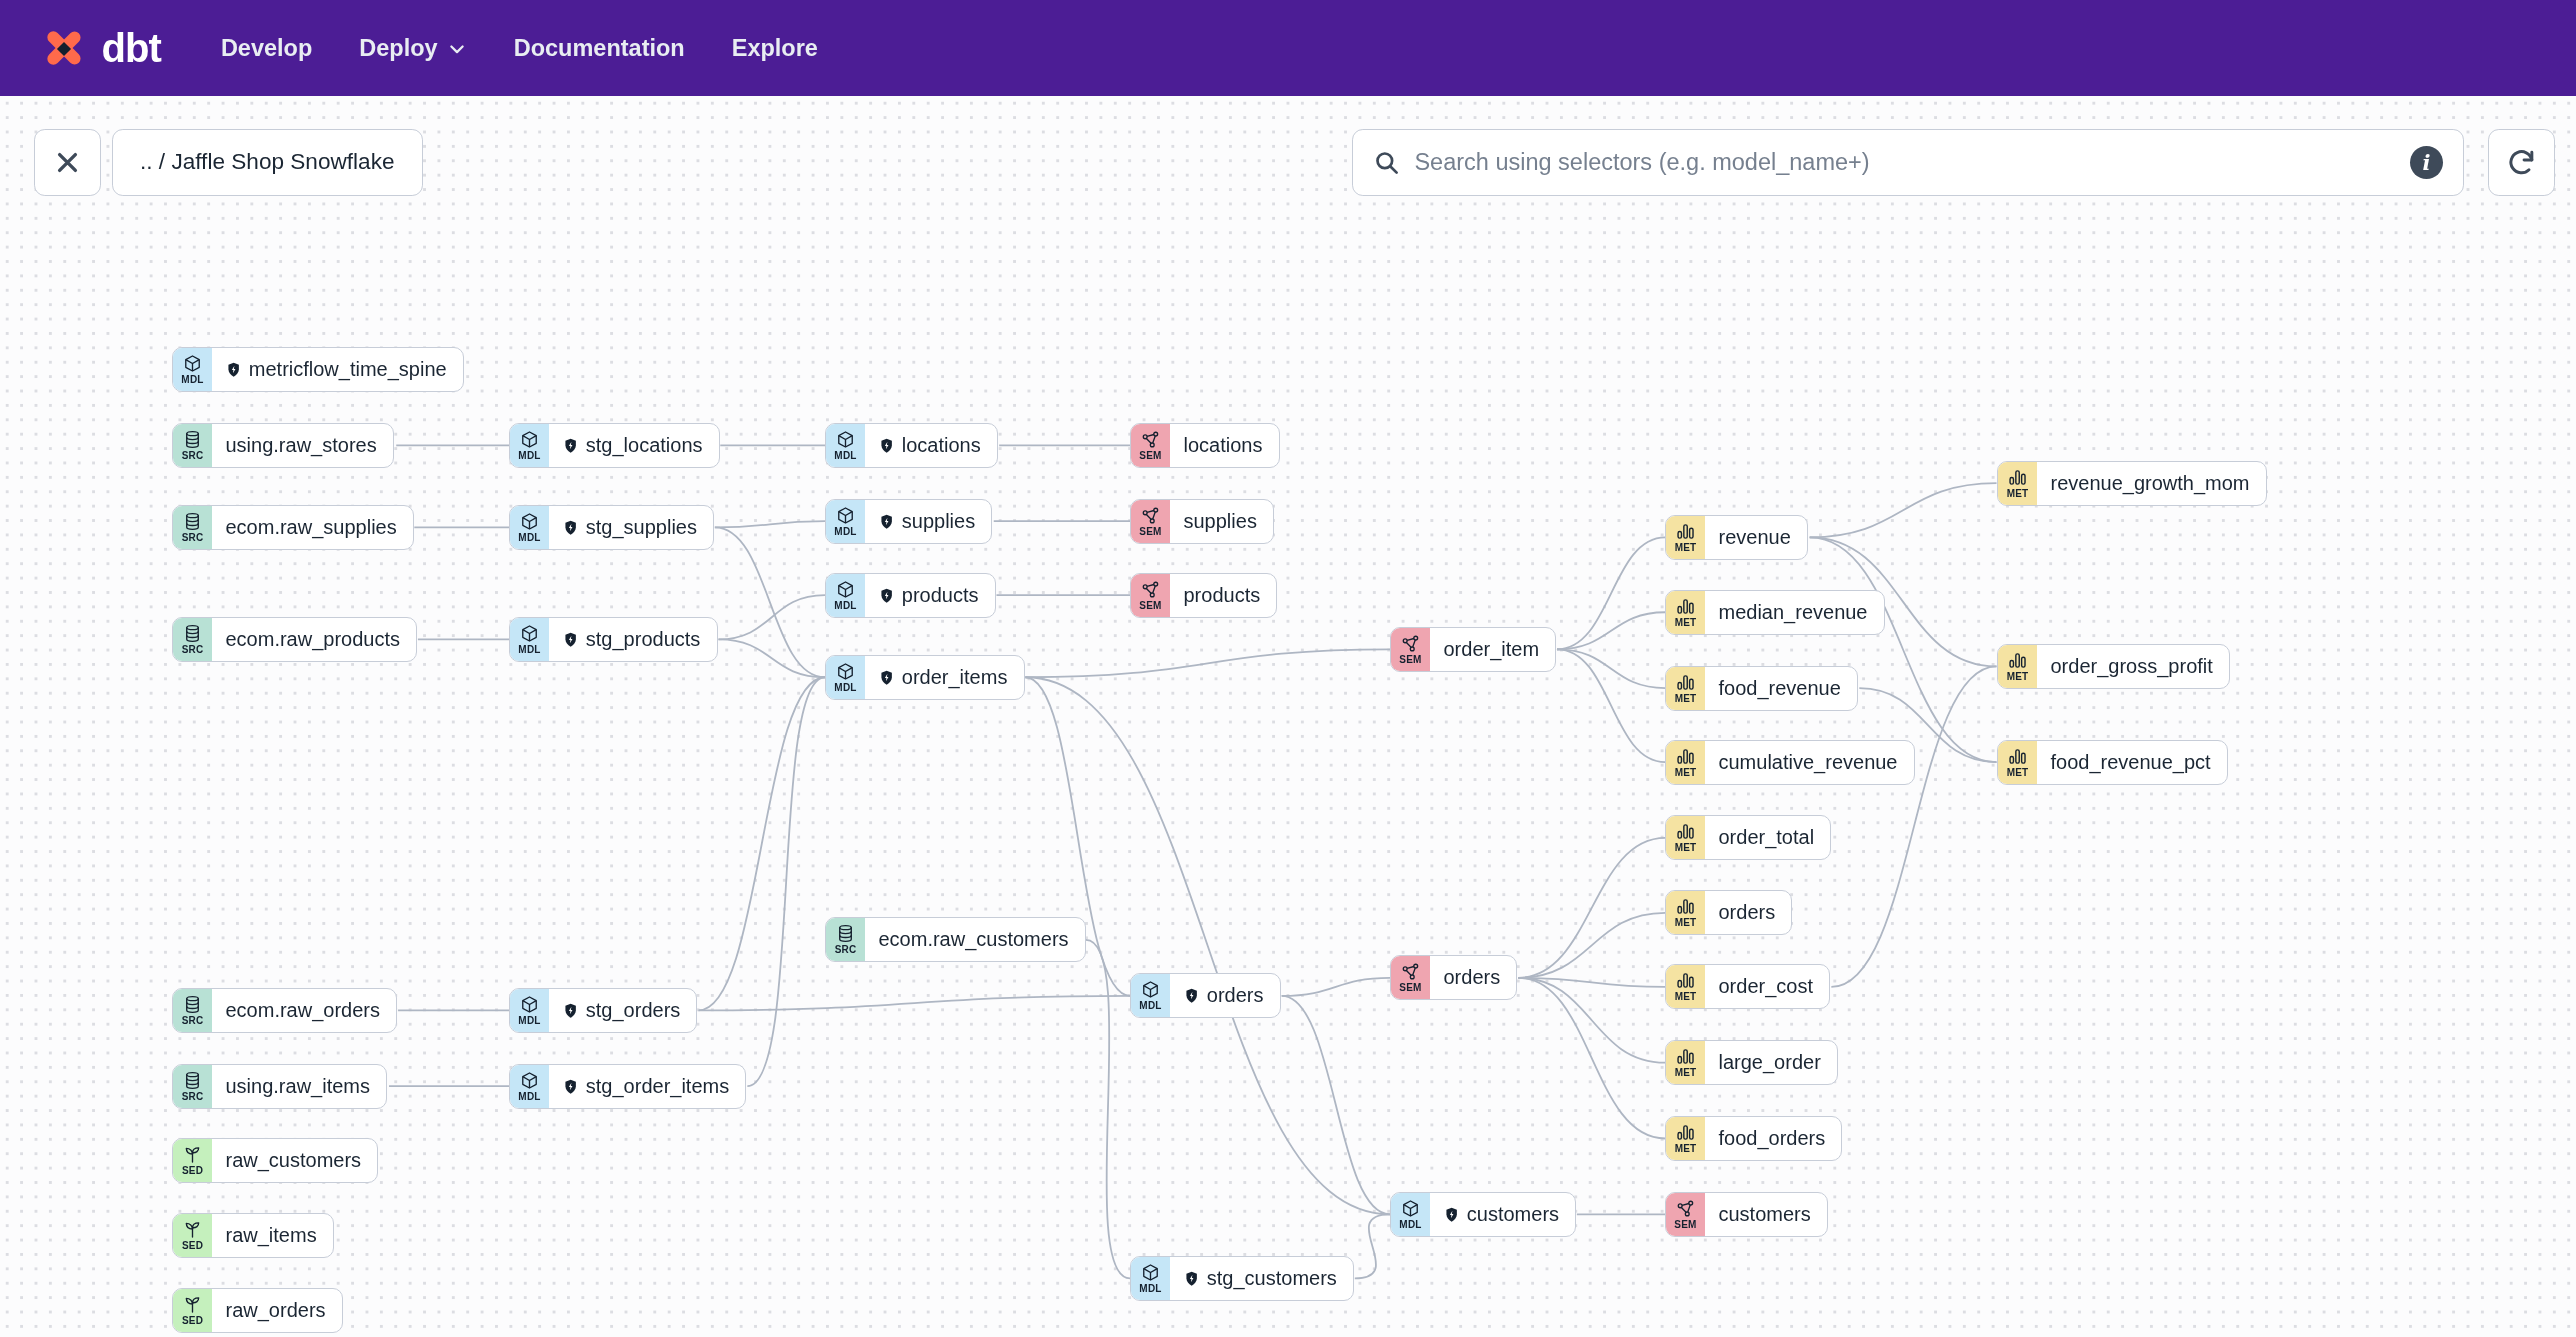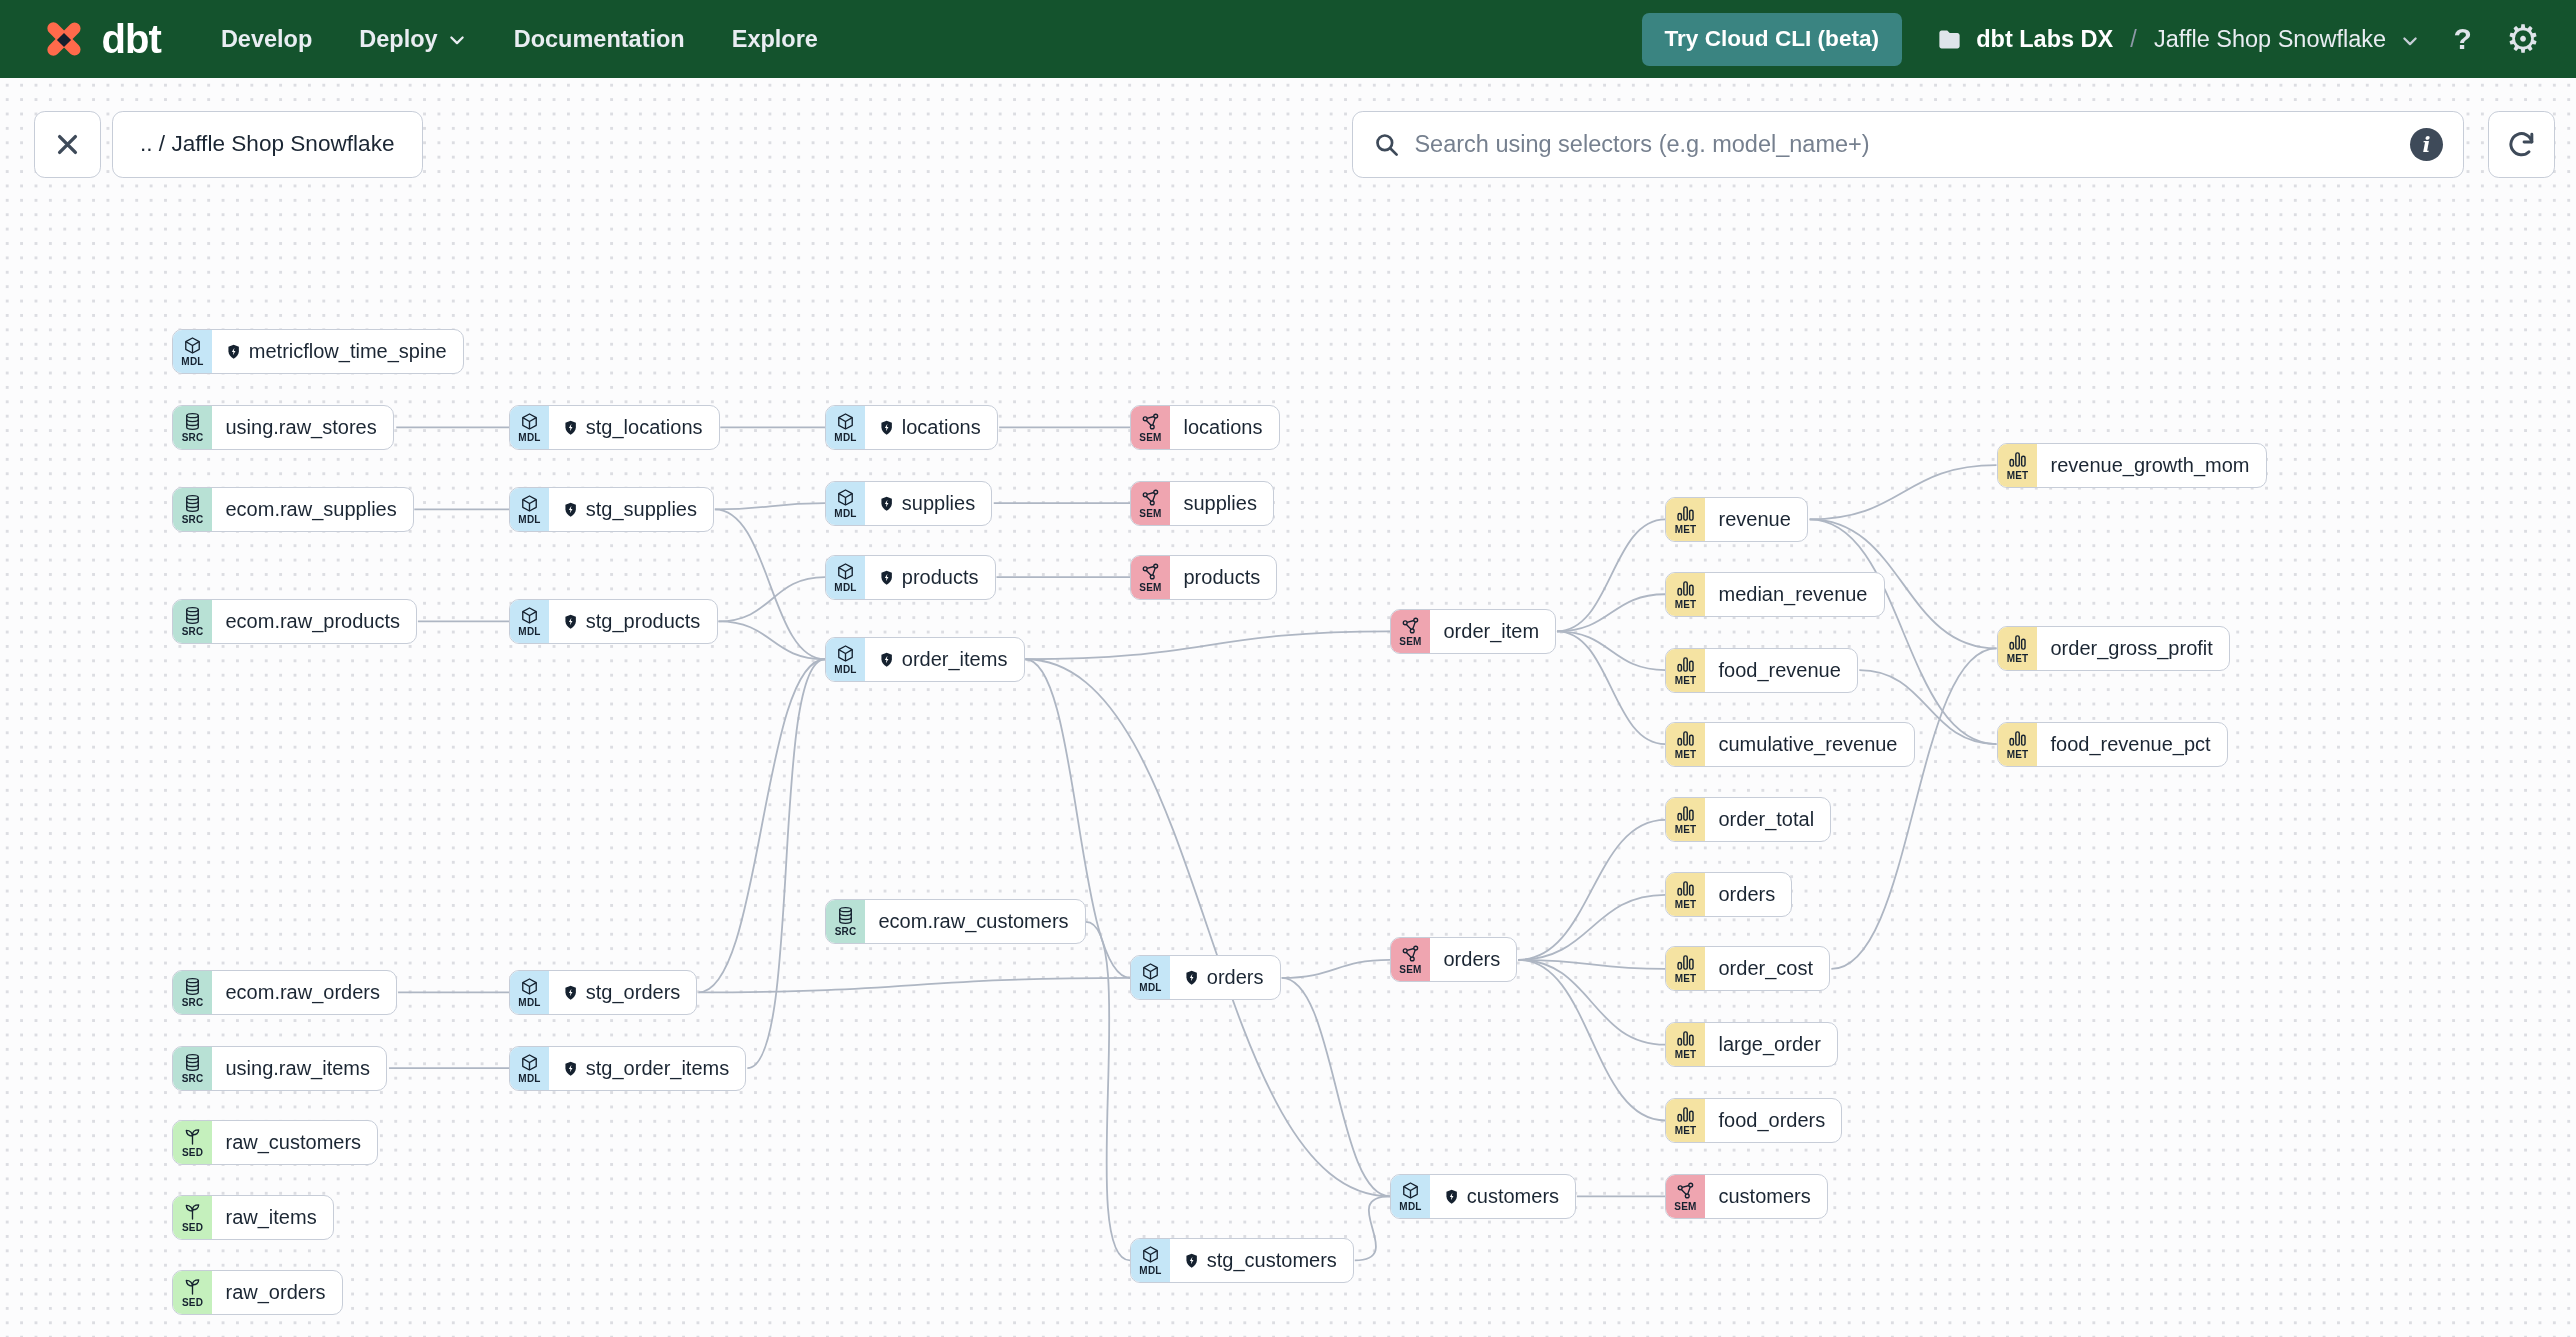--- a/index.html
+++ b/index.html
@@ -1,20 +1,20 @@
 <!DOCTYPE html>
 <html style="font-size:14.4px"><head>
 <meta charset="utf-8">
 <style>
   * { box-sizing: border-box; margin: 0; padding: 0; }
   html, body { width: 2576px; height: 1338px; overflow: hidden; background: #fff;
     font-family: "Liberation Sans", sans-serif; }
 
   
-  #navbar { position: relative; height: 78px; background: #14532d; display: flex;
+  #navbar { position: relative; height: 96px; background: #4c1d95; display: flex;
     align-items: center; padding: 0 36px 0 40px; color: #e9edf2; z-index: 30; }
   .logo-wrap { display: flex; align-items: center; gap: 14.4px; }
   .logo-mark { position: relative; width: 47px; height: 47px; flex: none; }
   .logo-mark .bar { position: absolute; left: 18px; top: 2.7px; width: 11.7px; height: 42px;
     background: #ff6a4b; border-radius: 6.3px; }
   .logo-mark .bar.b1 { transform: rotate(45deg); }
   .logo-mark .bar.b2 { transform: rotate(-45deg); }
   .logo-mark .core { position: absolute; left: 19px; top: 19px; width: 10px; height: 10px;
     background: #151f2d; transform: rotate(45deg); }
   .logo-text { font-size: 40px; font-weight: 800; letter-spacing: -0.9px; color: #fff; }
@@ -90,40 +90,20 @@
           <path d="M3.5 6l4.5 4.5L12.5 6"></path>
         </svg>
     </span>
     <span class="nav-item">
       <span>Documentation</span>
     </span>
     <span class="nav-item">
       <span>Explore</span>
     </span>
   </nav>
-  <div class="nav-right">
-    <button class="try-btn">Try Cloud CLI (beta)</button>
-    <div class="acct">
-      <svg width="27" height="27" viewBox="0 0 24 24">
-          <path fill="#dfe4ea" d="M3 6c0-1.1.9-2 2-2h5l2.2 2.3H19c1.1 0 2 .9 2 2V18c0 1.1-.9 2-2 2H5c-1.1 0-2-.9-2-2z"></path>
-        </svg>
-      <span class="acct-name">dbt Labs DX</span>
-      <span class="acct-slash">/</span>
-      <span class="proj-name">Jaffle Shop Snowflake</span>
-      <svg width="20" height="20" viewBox="0 0 16 16" fill="none" stroke="#c6cdd6" stroke-width="1.8" stroke-linecap="round" stroke-linejoin="round" style="margin-top:3.6px">
-          <path d="M3.5 6l4.5 4.5L12.5 6"></path>
-        </svg>
-    </div>
-    <button class="icon-btn">
-      <span class="help-glyph">?</span>
-    </button>
-    <button class="icon-btn">
-      <span class="gear-glyph">⚙</span>
-    </button>
-  </div>
 </header>
 
 <main id="canvas">
   <svg id="edge-layer" width="2576" height="1260" viewBox="0 86 2854 1396">
       <path d="M 439 473 C 501.5 473, 501.5 473, 564 473" fill="none" stroke="#aeb6c3" stroke-width="2"></path>
       <path d="M 459 564 C 519 564, 504 564, 564 564" fill="none" stroke="#aeb6c3" stroke-width="2"></path>
       <path d="M 463 688 C 523 688, 504 688, 564 688" fill="none" stroke="#aeb6c3" stroke-width="2"></path>
       <path d="M 798 473 C 858 473, 854 473, 914 473" fill="none" stroke="#aeb6c3" stroke-width="2"></path>
       <path d="M 792 564 C 853 564, 853 557, 914 557" fill="none" stroke="#aeb6c3" stroke-width="2"></path>
       <path d="M 792 564 C 853 564, 853 730, 914 730" fill="none" stroke="#aeb6c3" stroke-width="2"></path>

